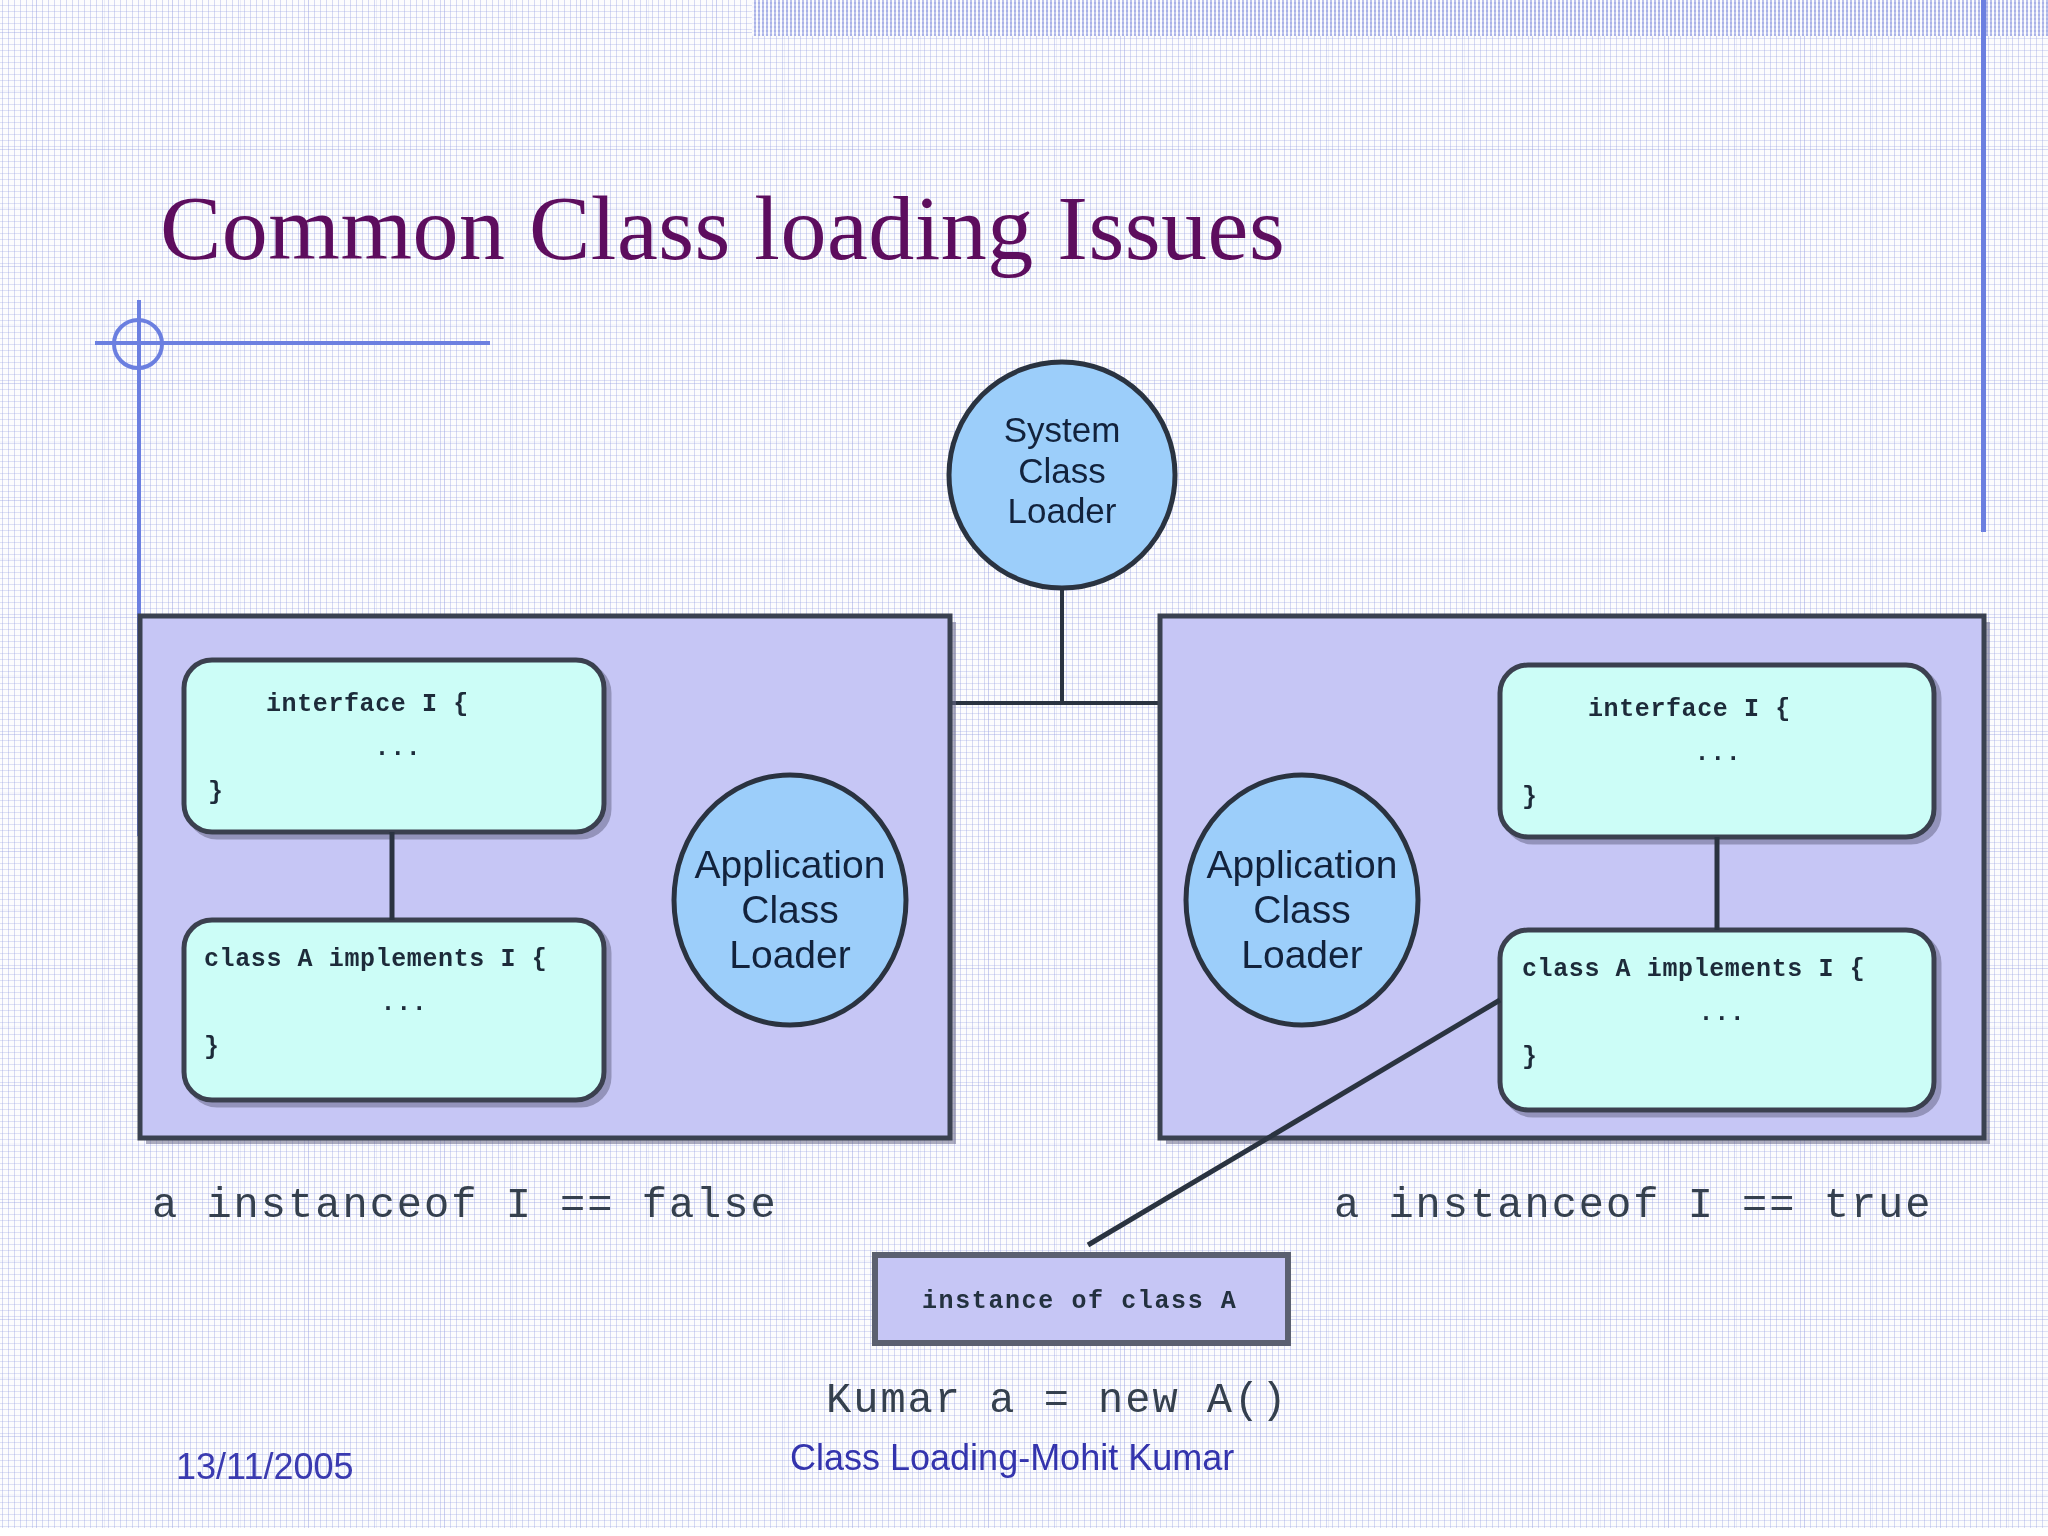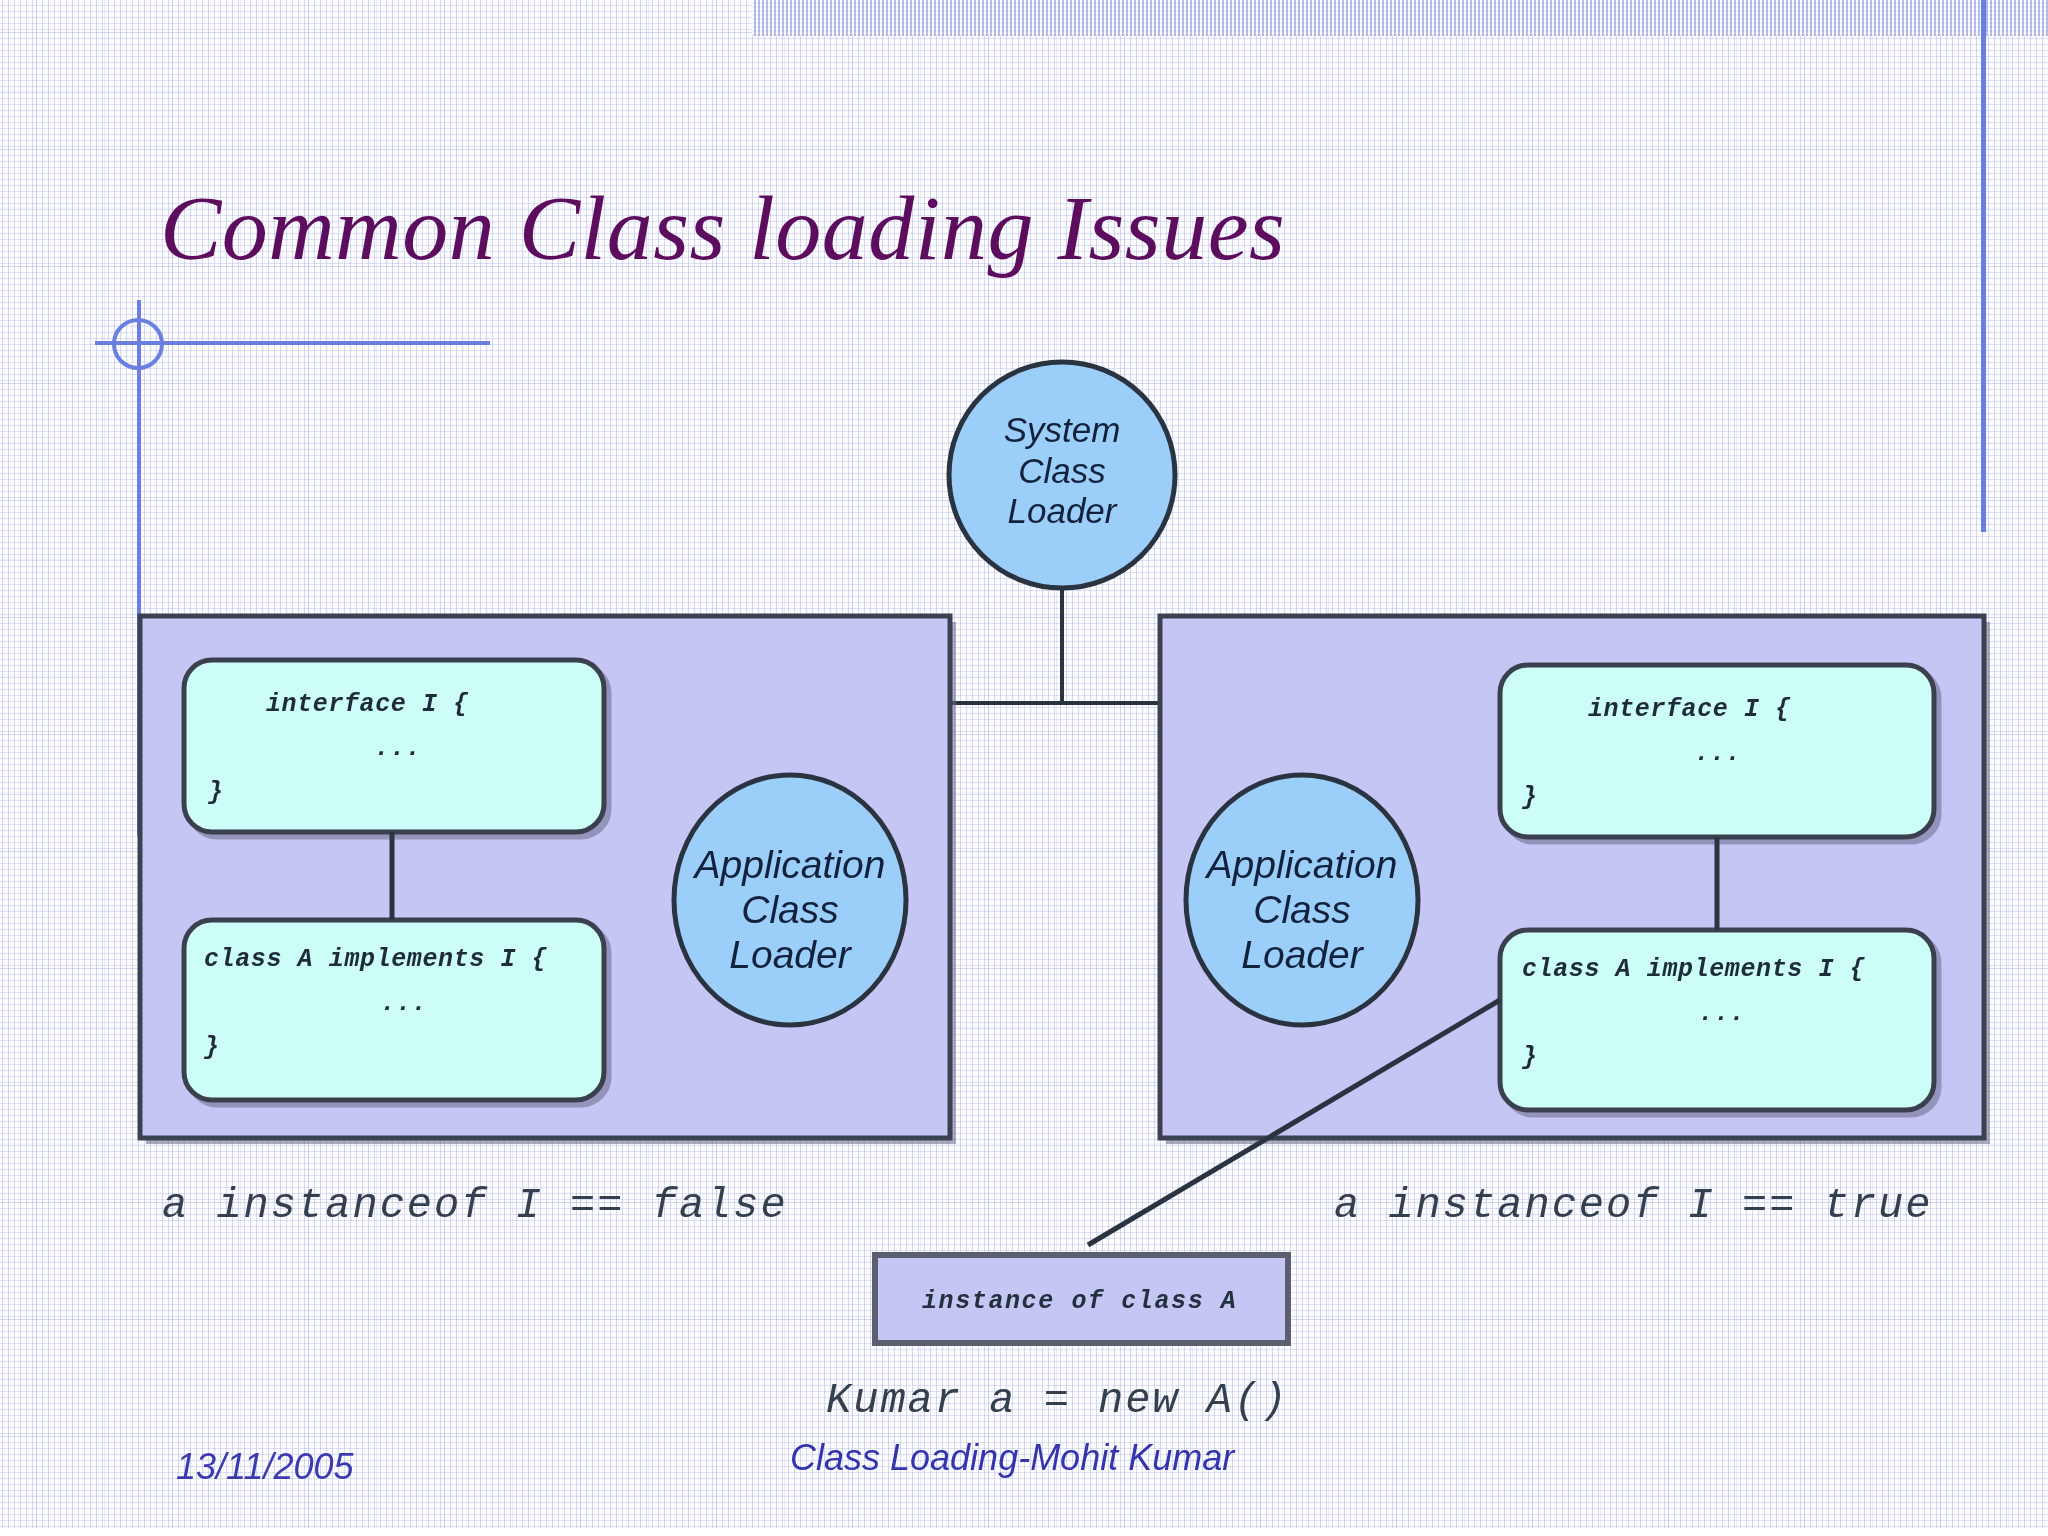--- a/index.html
+++ b/index.html
@@ -7,21 +7,20 @@
     padding: 0;
     background: #ffffff;
   }
   #slide {
     position: relative;
     width: 2048px;
     height: 1528px;
     overflow: hidden;
     background: #fde047;
     font-family: "Liberation Sans", sans-serif;
-    font-style: italic;
   }
 
   
   .bg-grid {
     position: absolute;
     inset: 0;
     background-color: #fcfcfd;
     background-image:
       repeating-linear-gradient(to right,
         rgba(150,160,225,0.38) 0px, rgba(150,160,225,0.38) 1px,
@@ -277,21 +276,21 @@
     <div class="code-mid">...</div>
     <div>}</div>
   </div>
 
   <div class="dlabel code-label" style="left:1522px; top:948px; width:400px;">
     <div>class A implements I {</div>
     <div class="code-mid">...</div>
     <div>}</div>
   </div>
 
-  <div class="caption-mono" style="left:152px; top:1182px;padding-left:10px;">a instanceof I == false</div>
+  <div class="caption-mono" style="left:152px; top:1182px;">a instanceof I == false</div>
   <div class="caption-mono" style="left:1334px; top:1182px;">a instanceof I == true</div>
 
   <div class="instance-label" style="left:922px; top:1287px;">instance of class A</div>
 
   <div class="caption-mono" style="left:826px; top:1377px;">Kumar a = new A()</div>
 
   <div class="footer-date">13/11/2005</div>
   <div class="footer-center">Class Loading-Mohit Kumar</div>
 
 </div>

